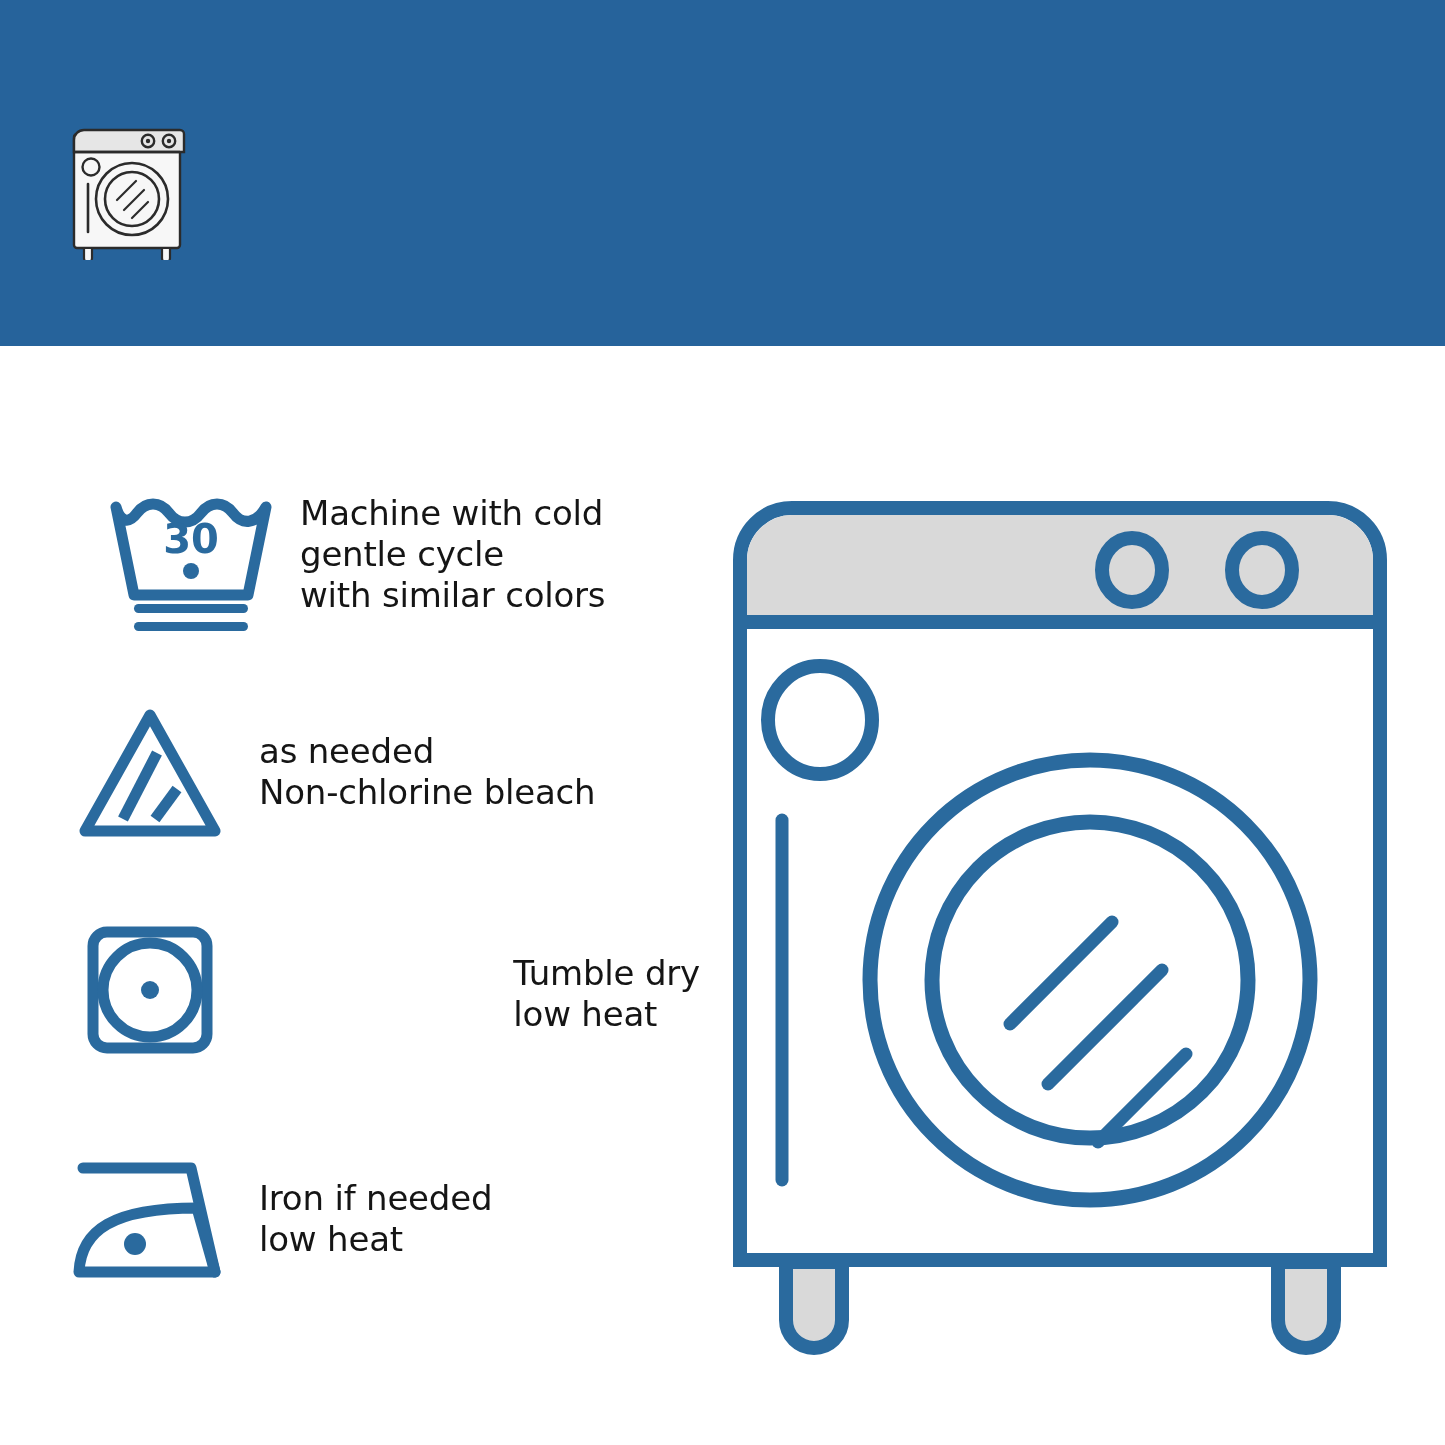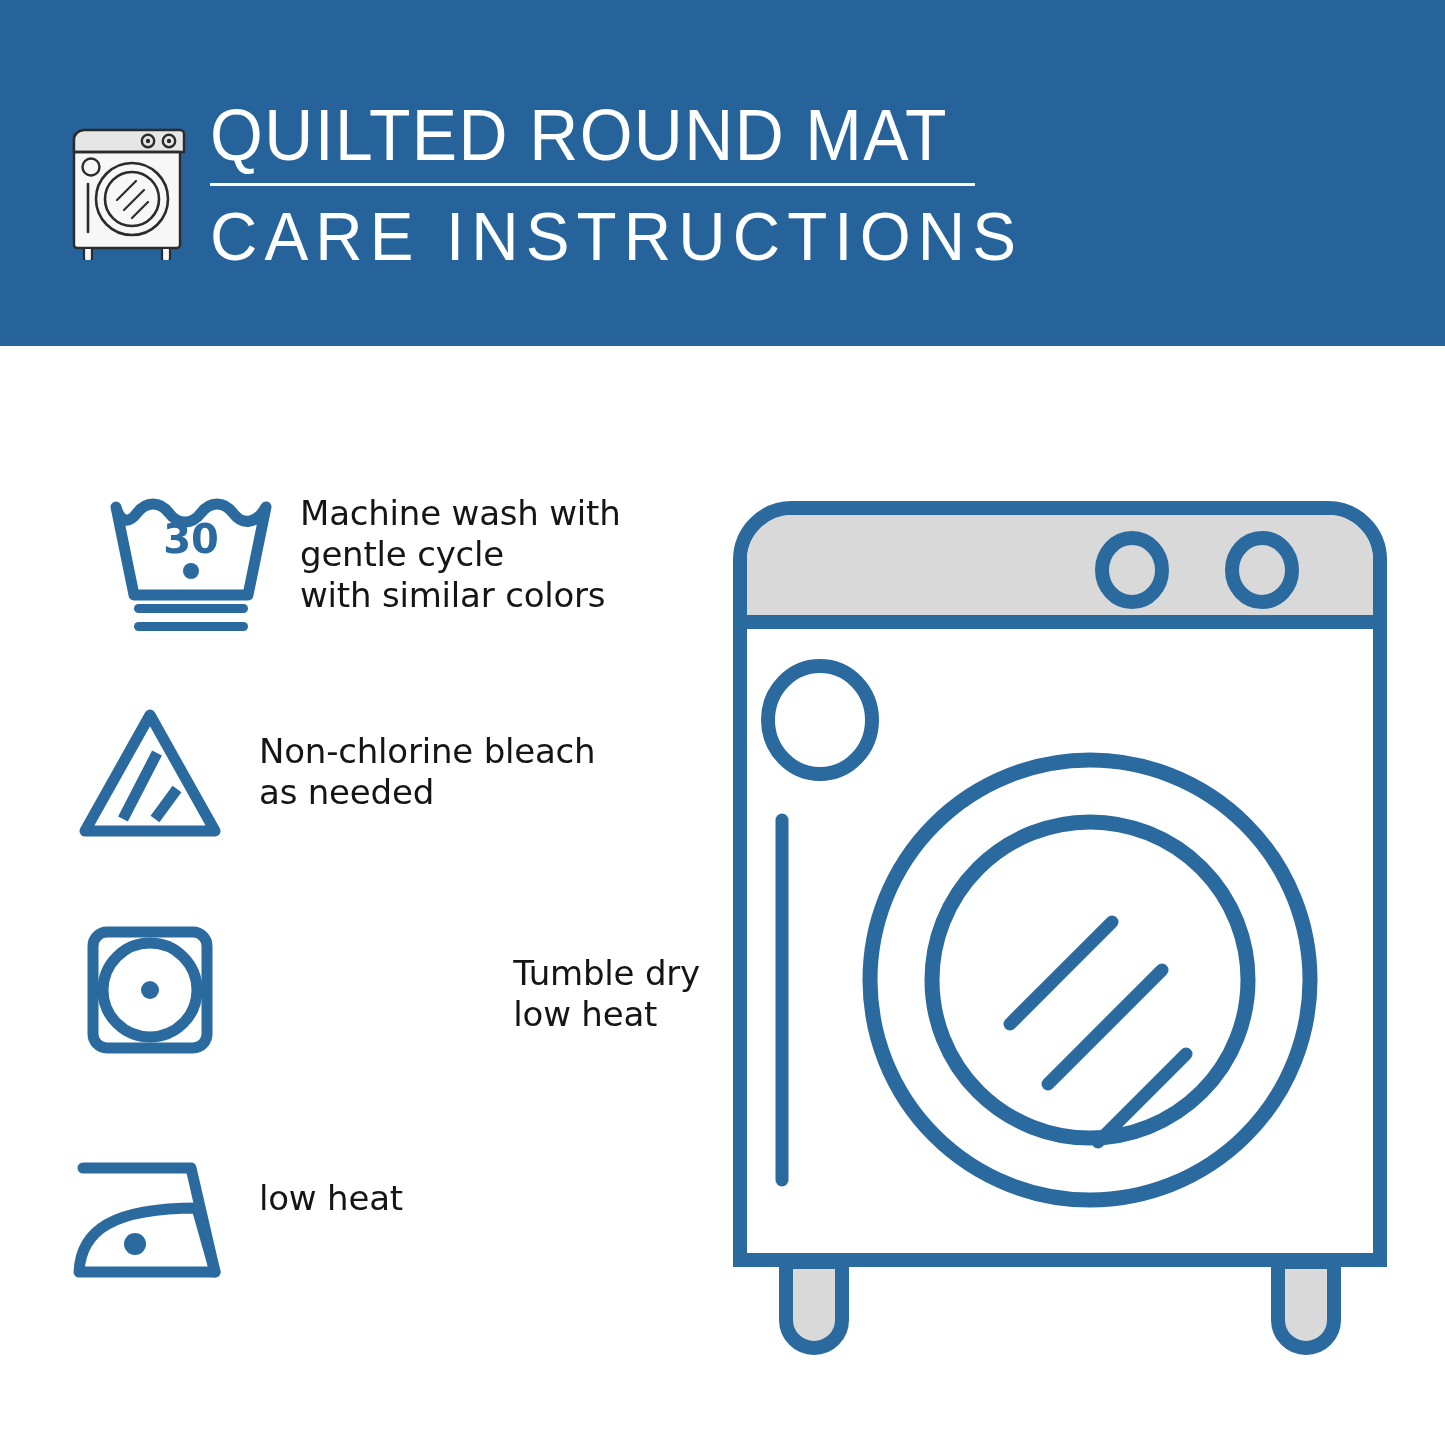--- a/index.html
+++ b/index.html
@@ -153,25 +153,20 @@
         <circle cx="70" cy="99" r="27" fill="none" stroke="#2b2b2b" stroke-width="2.6"></circle>
         <line x1="55" y1="100" x2="74" y2="81" stroke="#2b2b2b" stroke-width="2.2" stroke-linecap="round"></line>
         <line x1="62" y1="110" x2="82" y2="90" stroke="#2b2b2b" stroke-width="2.2" stroke-linecap="round"></line>
         <line x1="70" y1="118" x2="86" y2="102" stroke="#2b2b2b" stroke-width="2.2" stroke-linecap="round"></line>
 
         <path d="M22 148 v10 a4 4 0 0 0 8 0 v-10 z" fill="#f7f7f7" stroke="#2b2b2b" stroke-width="2.2"></path>
         <path d="M100 148 v10 a4 4 0 0 0 8 0 v-10 z" fill="#f7f7f7" stroke="#2b2b2b" stroke-width="2.2"></path>
       </svg>
     </div>
 
-    <div id="header-text-block">
-      <div id="title-line1">QUILTED ROUND MAT</div>
-      <div id="title-divider"></div>
-      <div id="title-line2">CARE INSTRUCTIONS</div>
-    </div>
 
   </div>
 
   <div id="care-list">
 
     <div class="care-row" id="row-wash">
       <div class="care-symbol">
         <svg viewBox="0 0 170 145" width="170" height="145" aria-hidden="true">
 
           <path d="M10 16 L28 104 H142 L160 16
@@ -183,39 +178,39 @@
 
           <rect x="28" y="113" width="114" height="9" rx="4.5" fill="#2a6a9e"></rect>
           <rect x="28" y="131" width="114" height="9" rx="4.5" fill="#2a6a9e"></rect>
 
           <text x="85" y="62" text-anchor="middle" font-family="DejaVu Sans, Liberation Sans, sans-serif" font-size="40" font-weight="bold" fill="#2a6a9e">30</text>
 
           <circle cx="85" cy="80" r="8" fill="#2a6a9e"></circle>
         </svg>
       </div>
       <div class="care-text">
-        <span class="ln">Machine wash with</span>
+        <span class="ln">Machine with cold</span>
         <span class="ln">gentle cycle</span>
         <span class="ln">with similar colors</span>
       </div>
     </div>
 
     <div class="care-row" id="row-bleach">
       <div class="care-symbol">
         <svg viewBox="0 0 170 145" width="170" height="145" aria-hidden="true">
 
           <path d="M85 14 L150 130 H20 Z" fill="none" stroke="#2a6a9e" stroke-width="11" stroke-linejoin="round"></path>
 
           <line x1="92" y1="52" x2="58" y2="118" stroke="#2a6a9e" stroke-width="11" stroke-linecap="butt"></line>
           <line x1="112" y1="88" x2="90" y2="118" stroke="#2a6a9e" stroke-width="11" stroke-linecap="butt"></line>
         </svg>
       </div>
       <div class="care-text">
+        <span class="ln">as needed</span>
         <span class="ln">Non-chlorine bleach</span>
-        <span class="ln">as needed</span>
       </div>
     </div>
 
     <div class="care-row" id="row-dry">
       <div class="care-symbol">
         <svg viewBox="0 0 170 145" width="170" height="145" aria-hidden="true">
 
           <rect x="28" y="14" width="114" height="116" rx="14" fill="none" stroke="#2a6a9e" stroke-width="11"></rect>
 
           <circle cx="85" cy="72" r="47" fill="none" stroke="#2a6a9e" stroke-width="11"></circle>
@@ -234,20 +229,21 @@
         <svg viewBox="0 0 170 145" width="170" height="145" aria-hidden="true">
 
           <path d="M18 22 H126 L150 126" fill="none" stroke="#2a6a9e" stroke-width="11" stroke-linecap="round" stroke-linejoin="round"></path>
 
           <path d="M14 126 C16 84 48 62 132 62 L150 126 Z" fill="none" stroke="#2a6a9e" stroke-width="11" stroke-linejoin="round" stroke-linecap="round"></path>
 
           <circle cx="70" cy="98" r="11" fill="#2a6a9e"></circle>
         </svg>
       </div>
       <div class="care-text">
+        <span class="ln">Iron if needed</span>
         <span class="ln">low heat</span>
       </div>
     </div>
 
   </div>
 
   <div id="washer-illustration">
     <svg viewBox="0 0 720 960" width="720" height="960" aria-hidden="true">
       <g stroke="#2a6a9e" fill="none" stroke-width="14">
 

